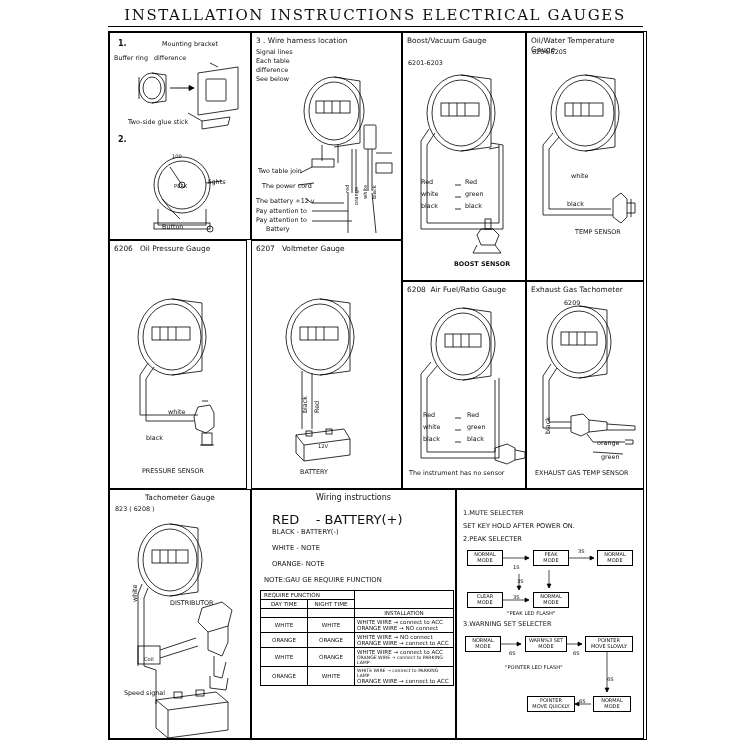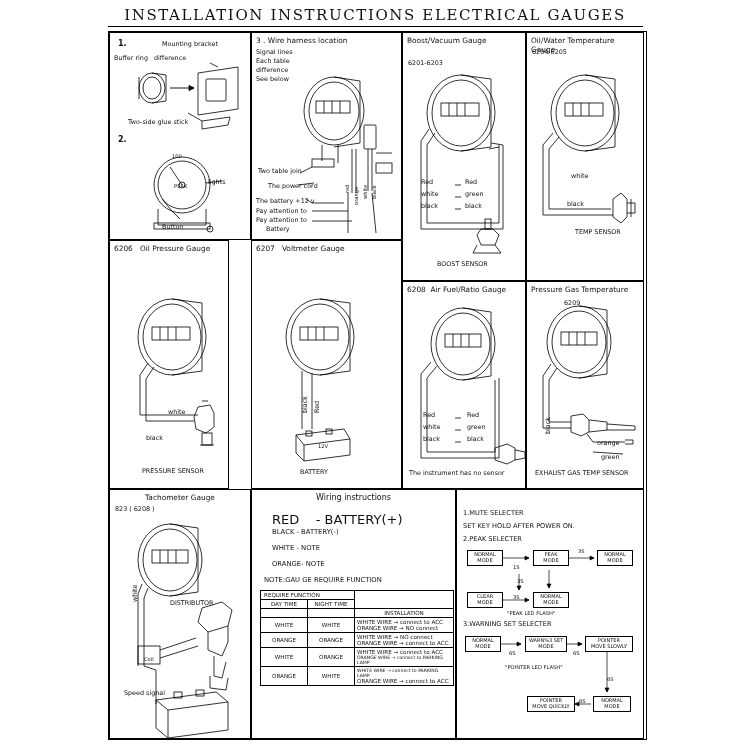--- a/index.html
+++ b/index.html
@@ -88,21 +88,21 @@
       </svg>
     </div>
 
     <div class="cell" style="left:142px;top:0;width:151px;height:208px;">
       <div class="hd">3 . Wire harness location</div>
       <div class="lbl" style="left:4px;top:16px;">Signal lines</div>
       <div class="lbl" style="left:4px;top:25px;">Each table</div>
       <div class="lbl" style="left:4px;top:34px;">difference</div>
       <div class="lbl" style="left:4px;top:43px;">See below</div>
       <div class="lbl" style="left:6px;top:135px;">Two table join</div>
-      <div class="lbl" style="left:16px;top:150px;">The power cord</div>
+      <div class="lbl" style="left:10px;top:150px;">The power cord</div>
       <div class="lbl" style="left:4px;top:165px;">The battery +12 v</div>
       <div class="lbl" style="left:4px;top:175px;">Pay attention to</div>
       <div class="lbl" style="left:4px;top:184px;">Pay attention to</div>
       <div class="lbl" style="left:14px;top:193px;">Battery</div>
       <div class="lbl xs" style="left:92px;top:160px;transform:rotate(-90deg);transform-origin:left top;">red</div>
       <div class="lbl xs" style="left:101px;top:172px;transform:rotate(-90deg);transform-origin:left top;">orange</div>
       <div class="lbl xs" style="left:110px;top:166px;transform:rotate(-90deg);transform-origin:left top;">white</div>
       <div class="lbl xs" style="left:119px;top:166px;transform:rotate(-90deg);transform-origin:left top;">black</div>
 
       <svg width="151" height="208">
@@ -130,21 +130,21 @@
 
     <div class="cell" style="left:293px;top:0;width:124px;height:249px;">
       <div class="hd">Boost/Vacuum Gauge</div>
       <div class="lbl" style="left:5px;top:27px;">6201-6203</div>
       <div class="lbl" style="left:18px;top:146px;">Red</div>
       <div class="lbl" style="left:62px;top:146px;">Red</div>
       <div class="lbl" style="left:18px;top:158px;">white</div>
       <div class="lbl" style="left:62px;top:158px;">green</div>
       <div class="lbl" style="left:18px;top:170px;">black</div>
       <div class="lbl" style="left:62px;top:170px;">black</div>
-      <div class="lbl" style="left:34px;top:228px;">BOOST SENSOR</div>
+      <div class="lbl" style="left:51px;top:228px;font-weight:bold;">BOOST SENSOR</div>
 
       <svg width="124" height="249">
         <g fill="none" stroke="#000" stroke-width="0.8">
           <ellipse cx="58" cy="80" rx="34" ry="38"></ellipse>
           <ellipse cx="58" cy="80" rx="29" ry="33"></ellipse>
           <path d="M58 42 L88 46 L88 114 L58 118"></path>
           <rect x="38" y="70" width="38" height="13"></rect>
           <path d="M46 70 L46 83 M54 70 L54 83 M62 70 L62 83"></path>
           <path d="M26 96 L18 108 L18 196 L100 196 L100 112"></path>
           <path d="M32 100 L24 112 L24 190 L96 190 L96 112"></path>
@@ -175,21 +175,21 @@
           <path d="M26 100 L16 112 L16 182 L86 182"></path>
           <path d="M32 104 L22 116 L22 176 L84 176"></path>
 
           <path d="M86 166 L94 160 L100 166 L100 184 L94 190 L86 184 Z"></path>
           <path d="M100 170 L108 170 L108 180 L100 180"></path>
           <path d="M104 166 L104 184"></path>
         </g>
       </svg>
     </div>
 
-    <div class="cell" style="left:0;top:208px;width:120px;height:249px;">
+    <div class="cell" style="left:0;top:208px;width:138px;height:249px;">
       <div class="hd">
         <span>6206</span>
         &nbsp;&nbsp;<span>Oil Pressure Gauge</span>
       </div>
       <div class="lbl" style="left:58px;top:168px;">white</div>
       <div class="lbl" style="left:36px;top:194px;">black</div>
       <div class="lbl" style="left:32px;top:227px;">PRESSURE SENSOR</div>
 
       <svg width="142" height="249">
         <g fill="none" stroke="#000" stroke-width="0.8">
@@ -261,21 +261,21 @@
           <path d="M34 84 L24 96 L24 170 L92 170 L92 98"></path>
           <path d="M52 136 L58 136 M52 148 L58 148 M52 160 L58 160"></path>
 
           <path d="M92 166 L104 162 L112 166 L112 178 L104 182 L92 178 Z"></path>
           <path d="M112 168 L122 170 L122 176 L112 178"></path>
         </g>
       </svg>
     </div>
 
     <div class="cell" style="left:417px;top:249px;width:118px;height:208px;">
-      <div class="hd">Pressure Gas Temperature</div>
+      <div class="hd">Exhaust Gas Tachometer</div>
       <div class="lbl" style="left:5px;top:18px;margin-left:32px;">6209</div>
       <div class="lbl" style="left:18px;top:152px;transform:rotate(-90deg);transform-origin:left top;">black</div>
       <div class="lbl" style="left:70px;top:158px;">orange</div>
       <div class="lbl" style="left:74px;top:172px;">green</div>
       <div class="lbl" style="left:8px;top:188px;">EXHAUST GAS TEMP SENSOR</div>
 
       <svg width="118" height="208">
         <g fill="none" stroke="#000" stroke-width="0.8">
           <ellipse cx="52" cy="60" rx="32" ry="36"></ellipse>
           <ellipse cx="52" cy="60" rx="27" ry="31"></ellipse>

